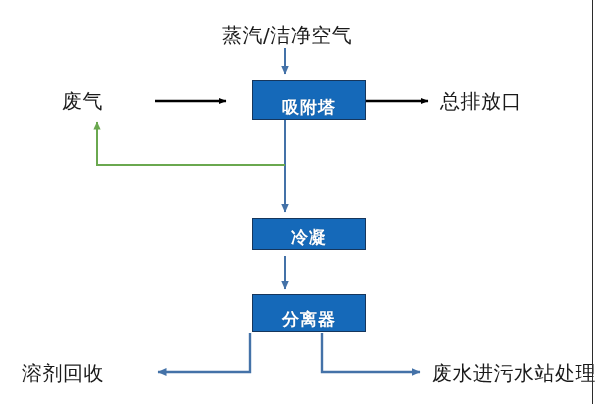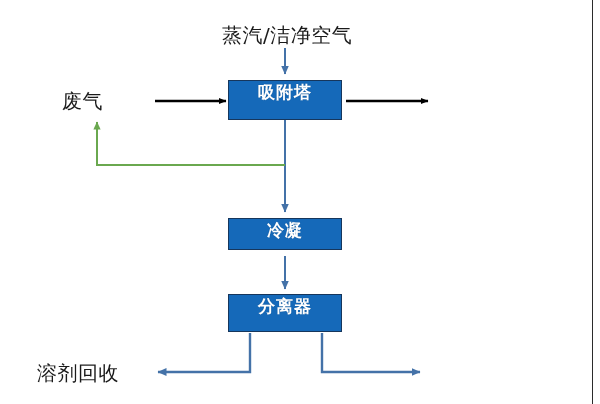--- a/index.html
+++ b/index.html
@@ -27,23 +27,24 @@
   .node-box {
     position: absolute;
     box-sizing: border-box;
     background: #1569b9;
     border: 1.2px solid #16365c;
     color: #ffffff;
     font-weight: bold;
     font-size: 17px;
     letter-spacing: 1px;
     display: flex;
-    align-items: flex-start;
+    align-items: flex-end;
     justify-content: center;
     text-shadow: 0 0 1px rgba(0,0,0,0.25);
+    margin-left: 24px;
   }
   .flow-label {
     position: absolute;
     color: #1a1a1a;
     font-size: 20px;
     white-space: nowrap;
     letter-spacing: 0.5px;
   }
   .edge-frame {
     position: absolute;
@@ -114,20 +115,22 @@
   </div>
 
   <div class="node-box" style="left:228px; top:294px; width:114px; height:38px;">
     <span>分离器</span>
   </div>
 
   <div class="flow-label" style="left:222px; top:22px;">蒸汽/洁净空气</div>
 
   <div class="flow-label" style="left:62px; top:88px;">废气</div>
 
+  <div class="flow-label" style="left:440px; top:88px;">总排放口</div>
 
 
-  <div class="flow-label" style="left:37px; top:360px;text-align:center;">溶剂回收</div>
+  <div class="flow-label" style="left:22px; top:360px;text-align:center;">溶剂回收</div>
 
+  <div class="flow-label" style="left:432px; top:360px;">废水进污水站处理</div>
 
   <div class="edge-frame"></div>
 
 </div>
 
 </body></html>

